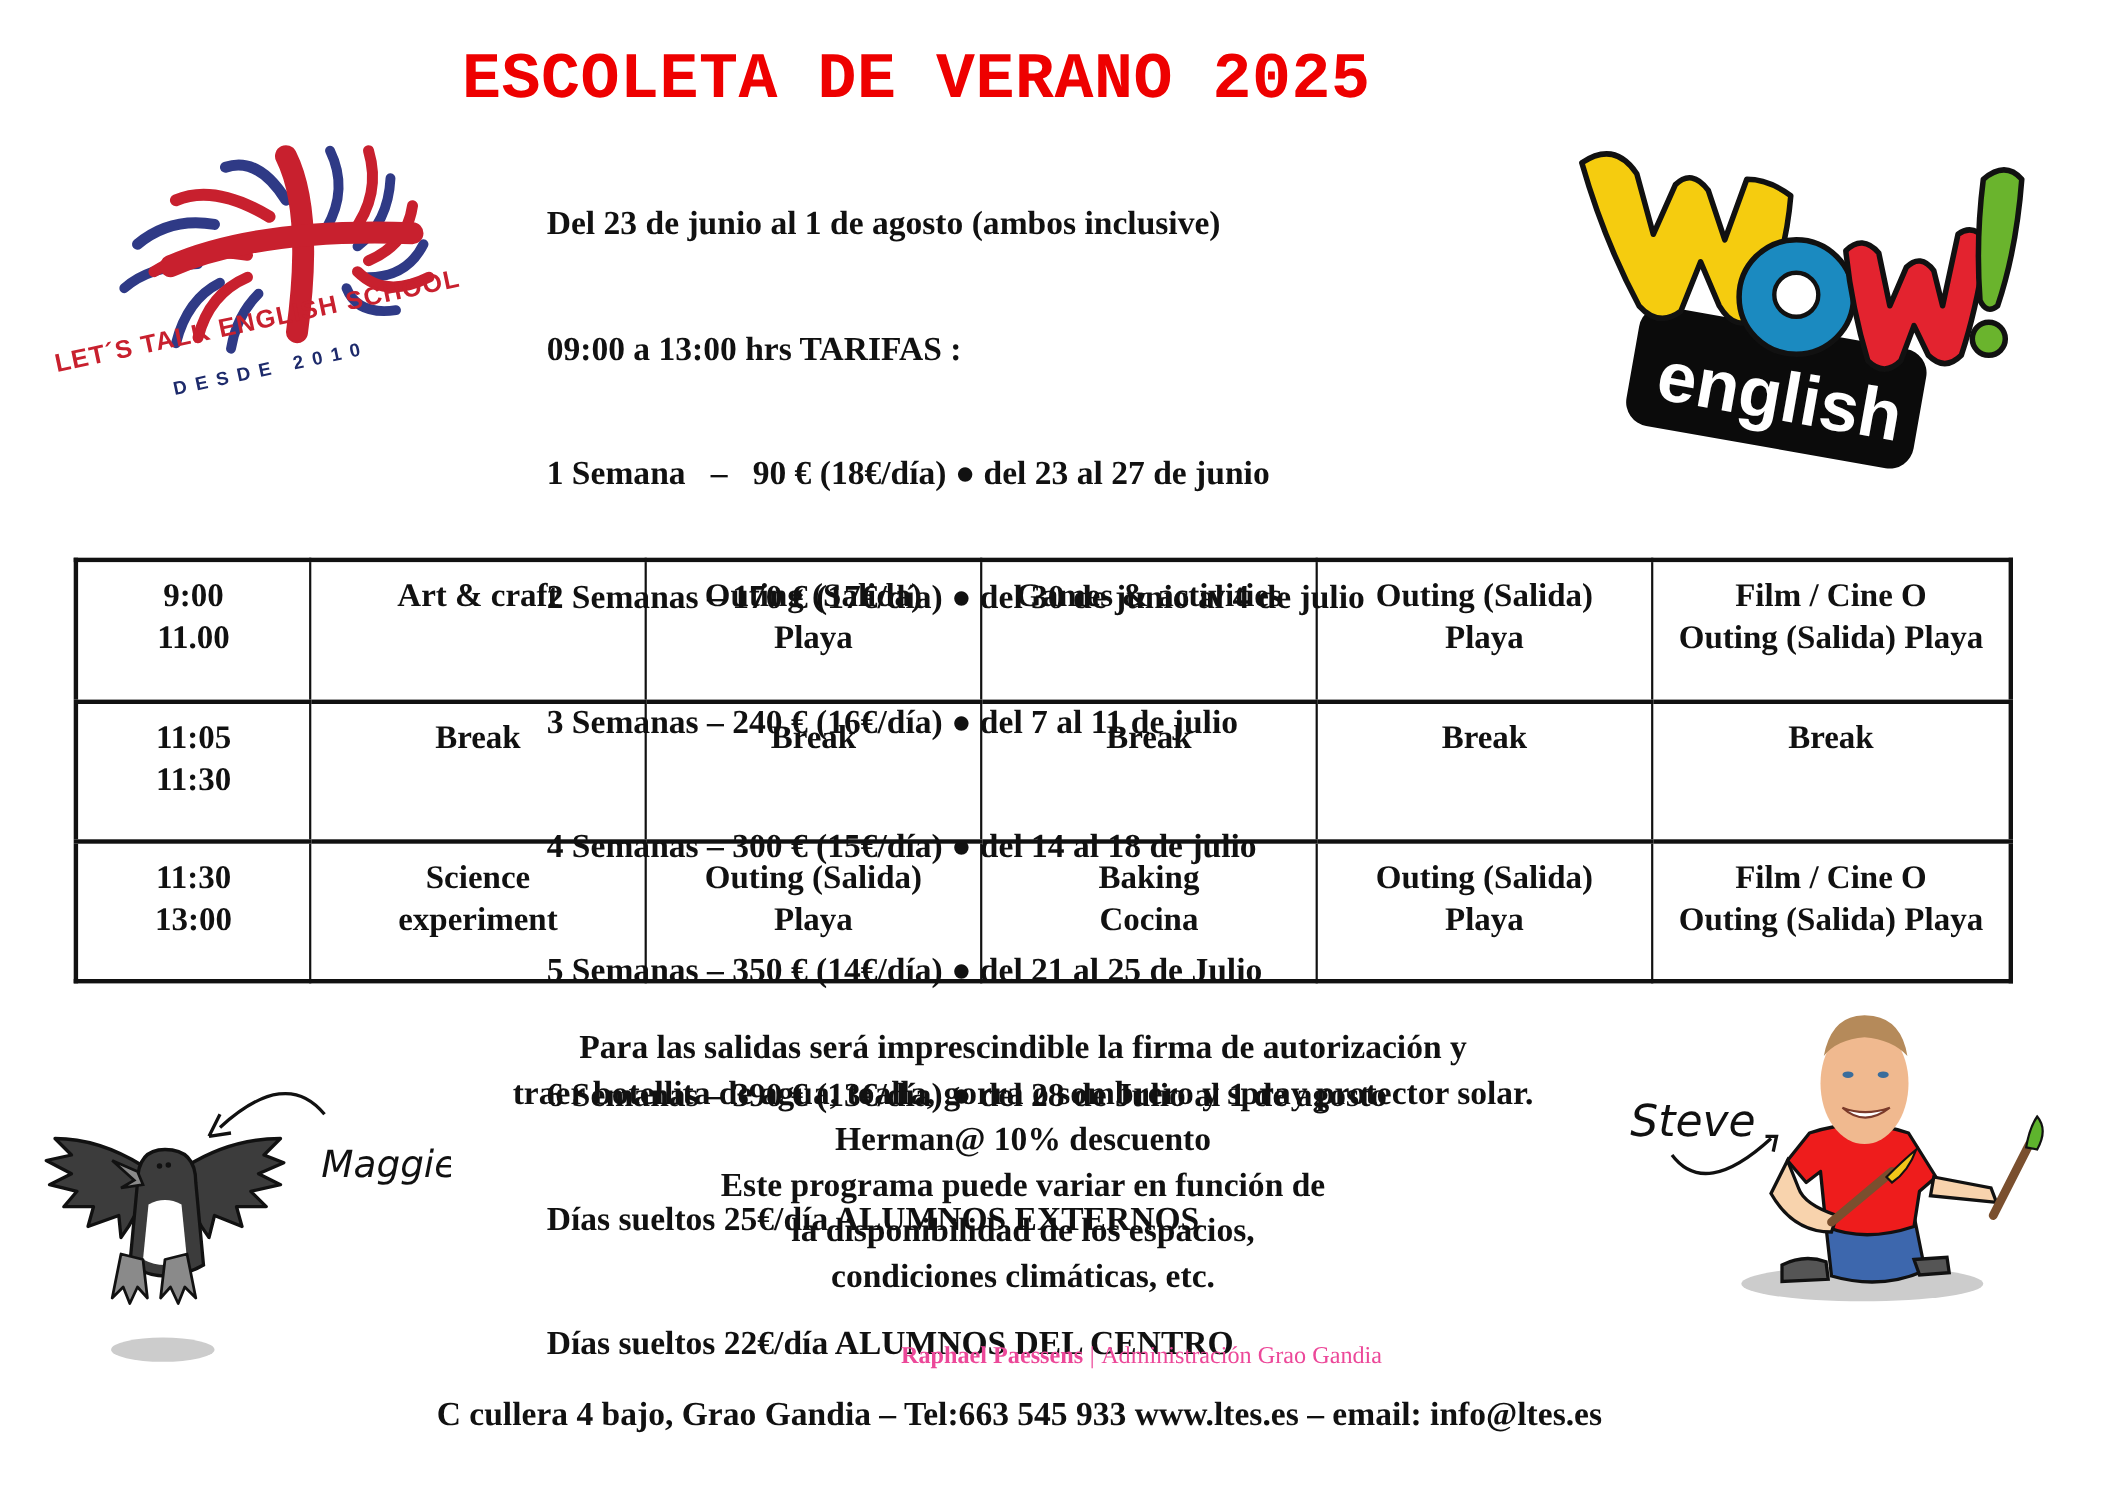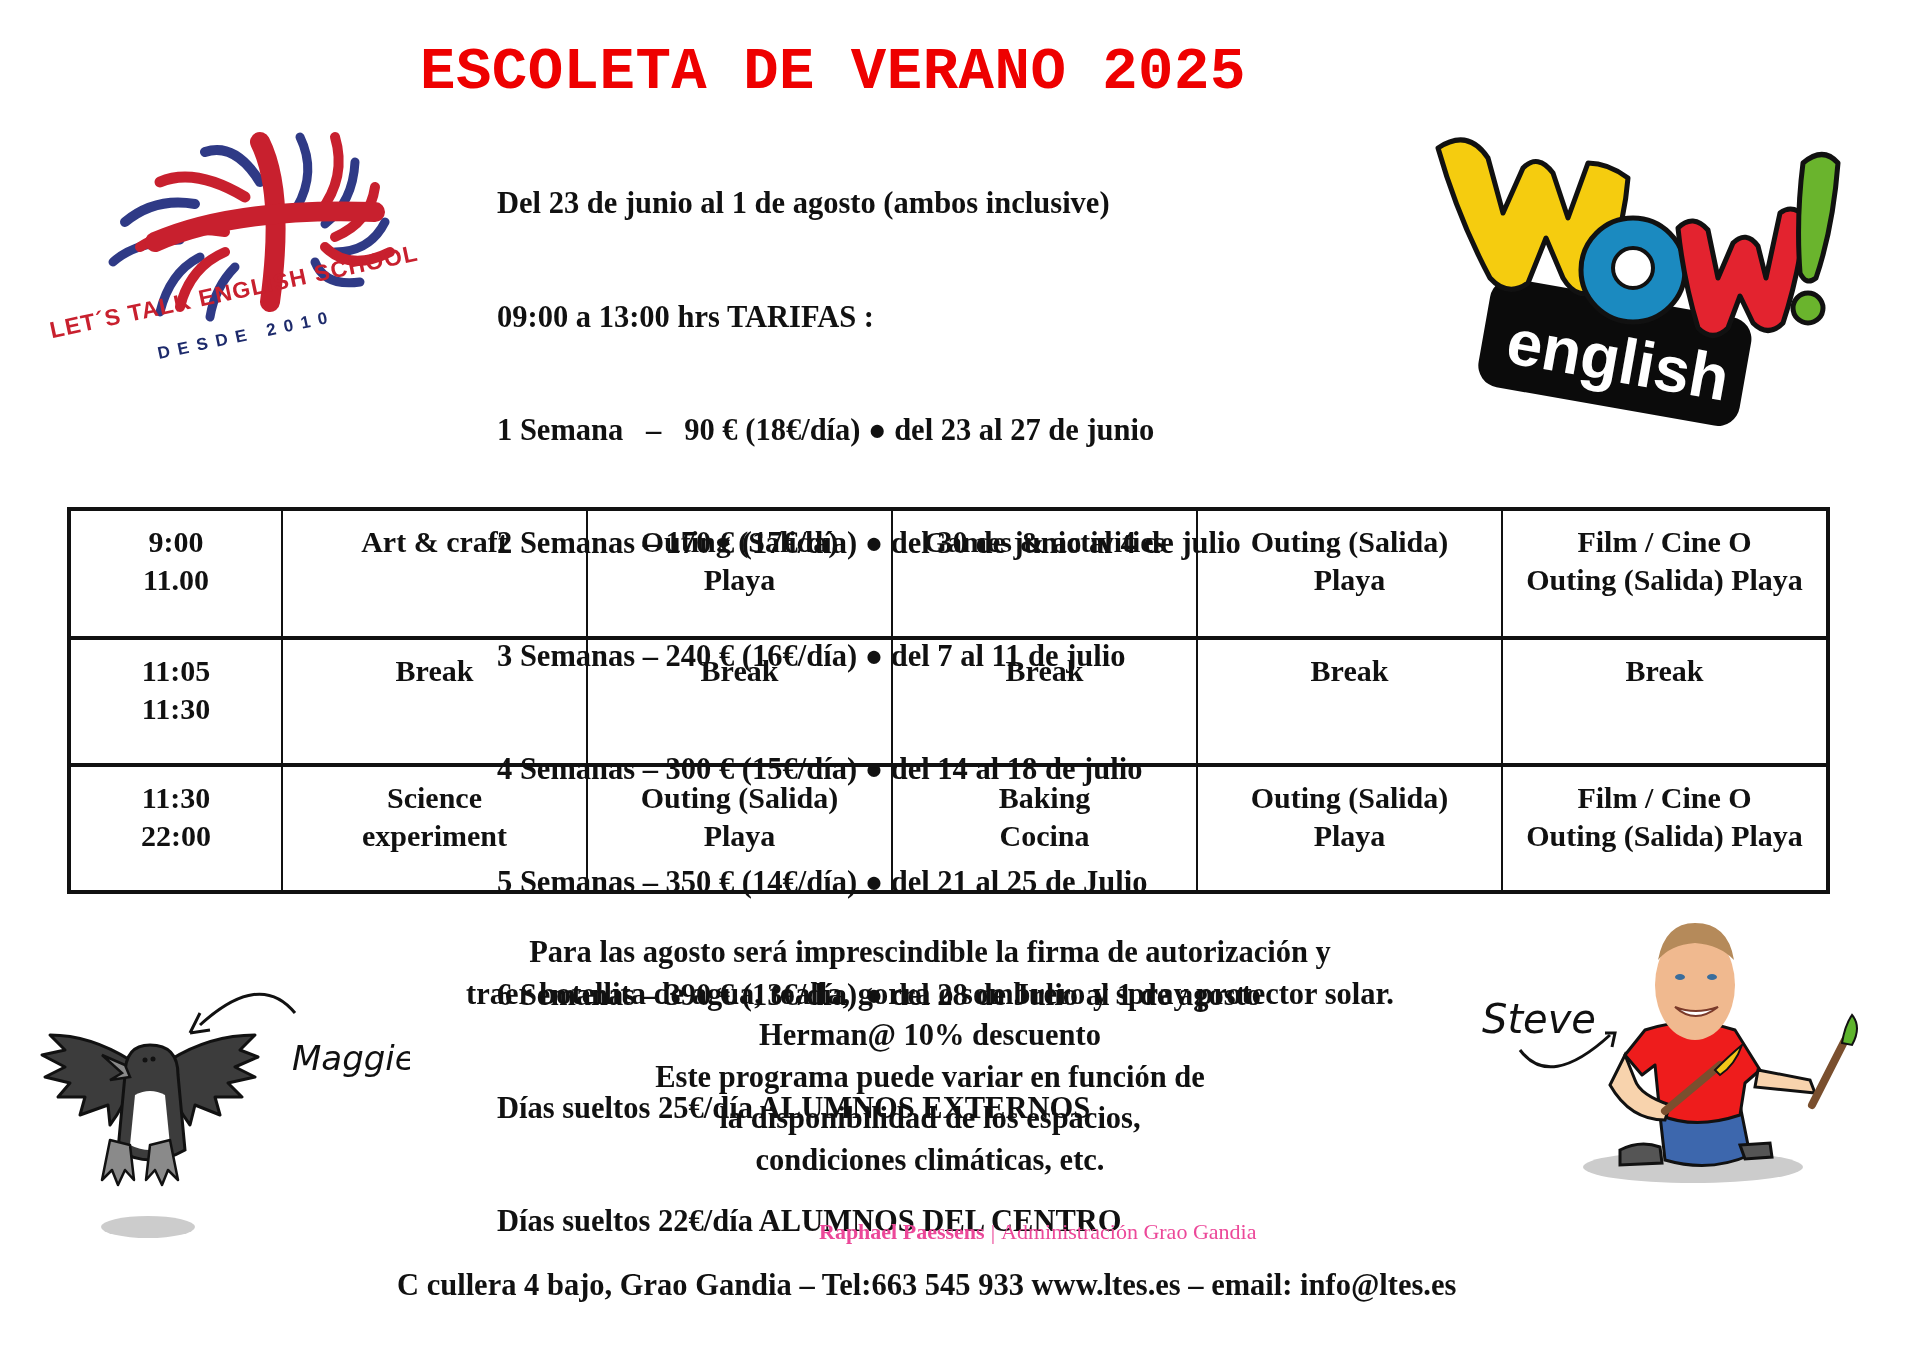--- a/index.html
+++ b/index.html
@@ -169,21 +169,21 @@
     <td>
           <span class="cell-line">Break</span>
         </td>
     <td>
           <span class="cell-line">Break</span>
         </td>
   </tr>
   <tr class="r3">
     <td>
           <span class="cell-line">11:30</span>
-          <span class="cell-line">22:00</span>
+          <span class="cell-line">13:00</span>
         </td>
     <td>
           <span class="cell-line">Science</span>
           <span class="cell-line">experiment</span>
         </td>
     <td>
           <span class="cell-line">Outing (Salida)</span>
           <span class="cell-line">Playa</span>
         </td>
     <td>
@@ -221,21 +221,21 @@
     <circle cx="123" cy="84" r="2.5" fill="#111"></circle>
 
     <path d="M80 165 L72 205 L82 195 L88 210 L95 195 L104 205 L100 170 Z" fill="#8a8a8a" stroke="#111" stroke-width="2.5" stroke-linejoin="round"></path>
     <path d="M140 165 L148 205 L138 195 L132 210 L125 195 L116 205 L120 170 Z" fill="#8a8a8a" stroke="#111" stroke-width="2.5" stroke-linejoin="round"></path>
 
     <text x="262" y="95" font-family="DejaVu Sans, sans-serif" font-size="34" fill="#111" font-style="italic" style="font-weight:200;">Maggie</text>
   </svg>
 </div>
 
 <div class="abs notes">
-  <div>Para las agosto será imprescindible la firma de autorización y</div>
+  <div>Para las salidas será imprescindible la firma de autorización y</div>
   <div>traer botellita de agua, toalla, gorra o sombrero y spray protector solar.</div>
   <div>Herman@ 10% descuento</div>
   <div>Este programa puede variar en función de</div>
   <div>la disponibilidad de los espacios,</div>
   <div>condiciones climáticas, etc.</div>
 </div>
 
 <div class="abs steve">
   <svg width="420" height="290" viewBox="0 0 420 290">
     <text x="2" y="118" font-family="DejaVu Sans, sans-serif" font-size="40" fill="#111" font-style="italic" style="font-weight:200;">Steve</text>

